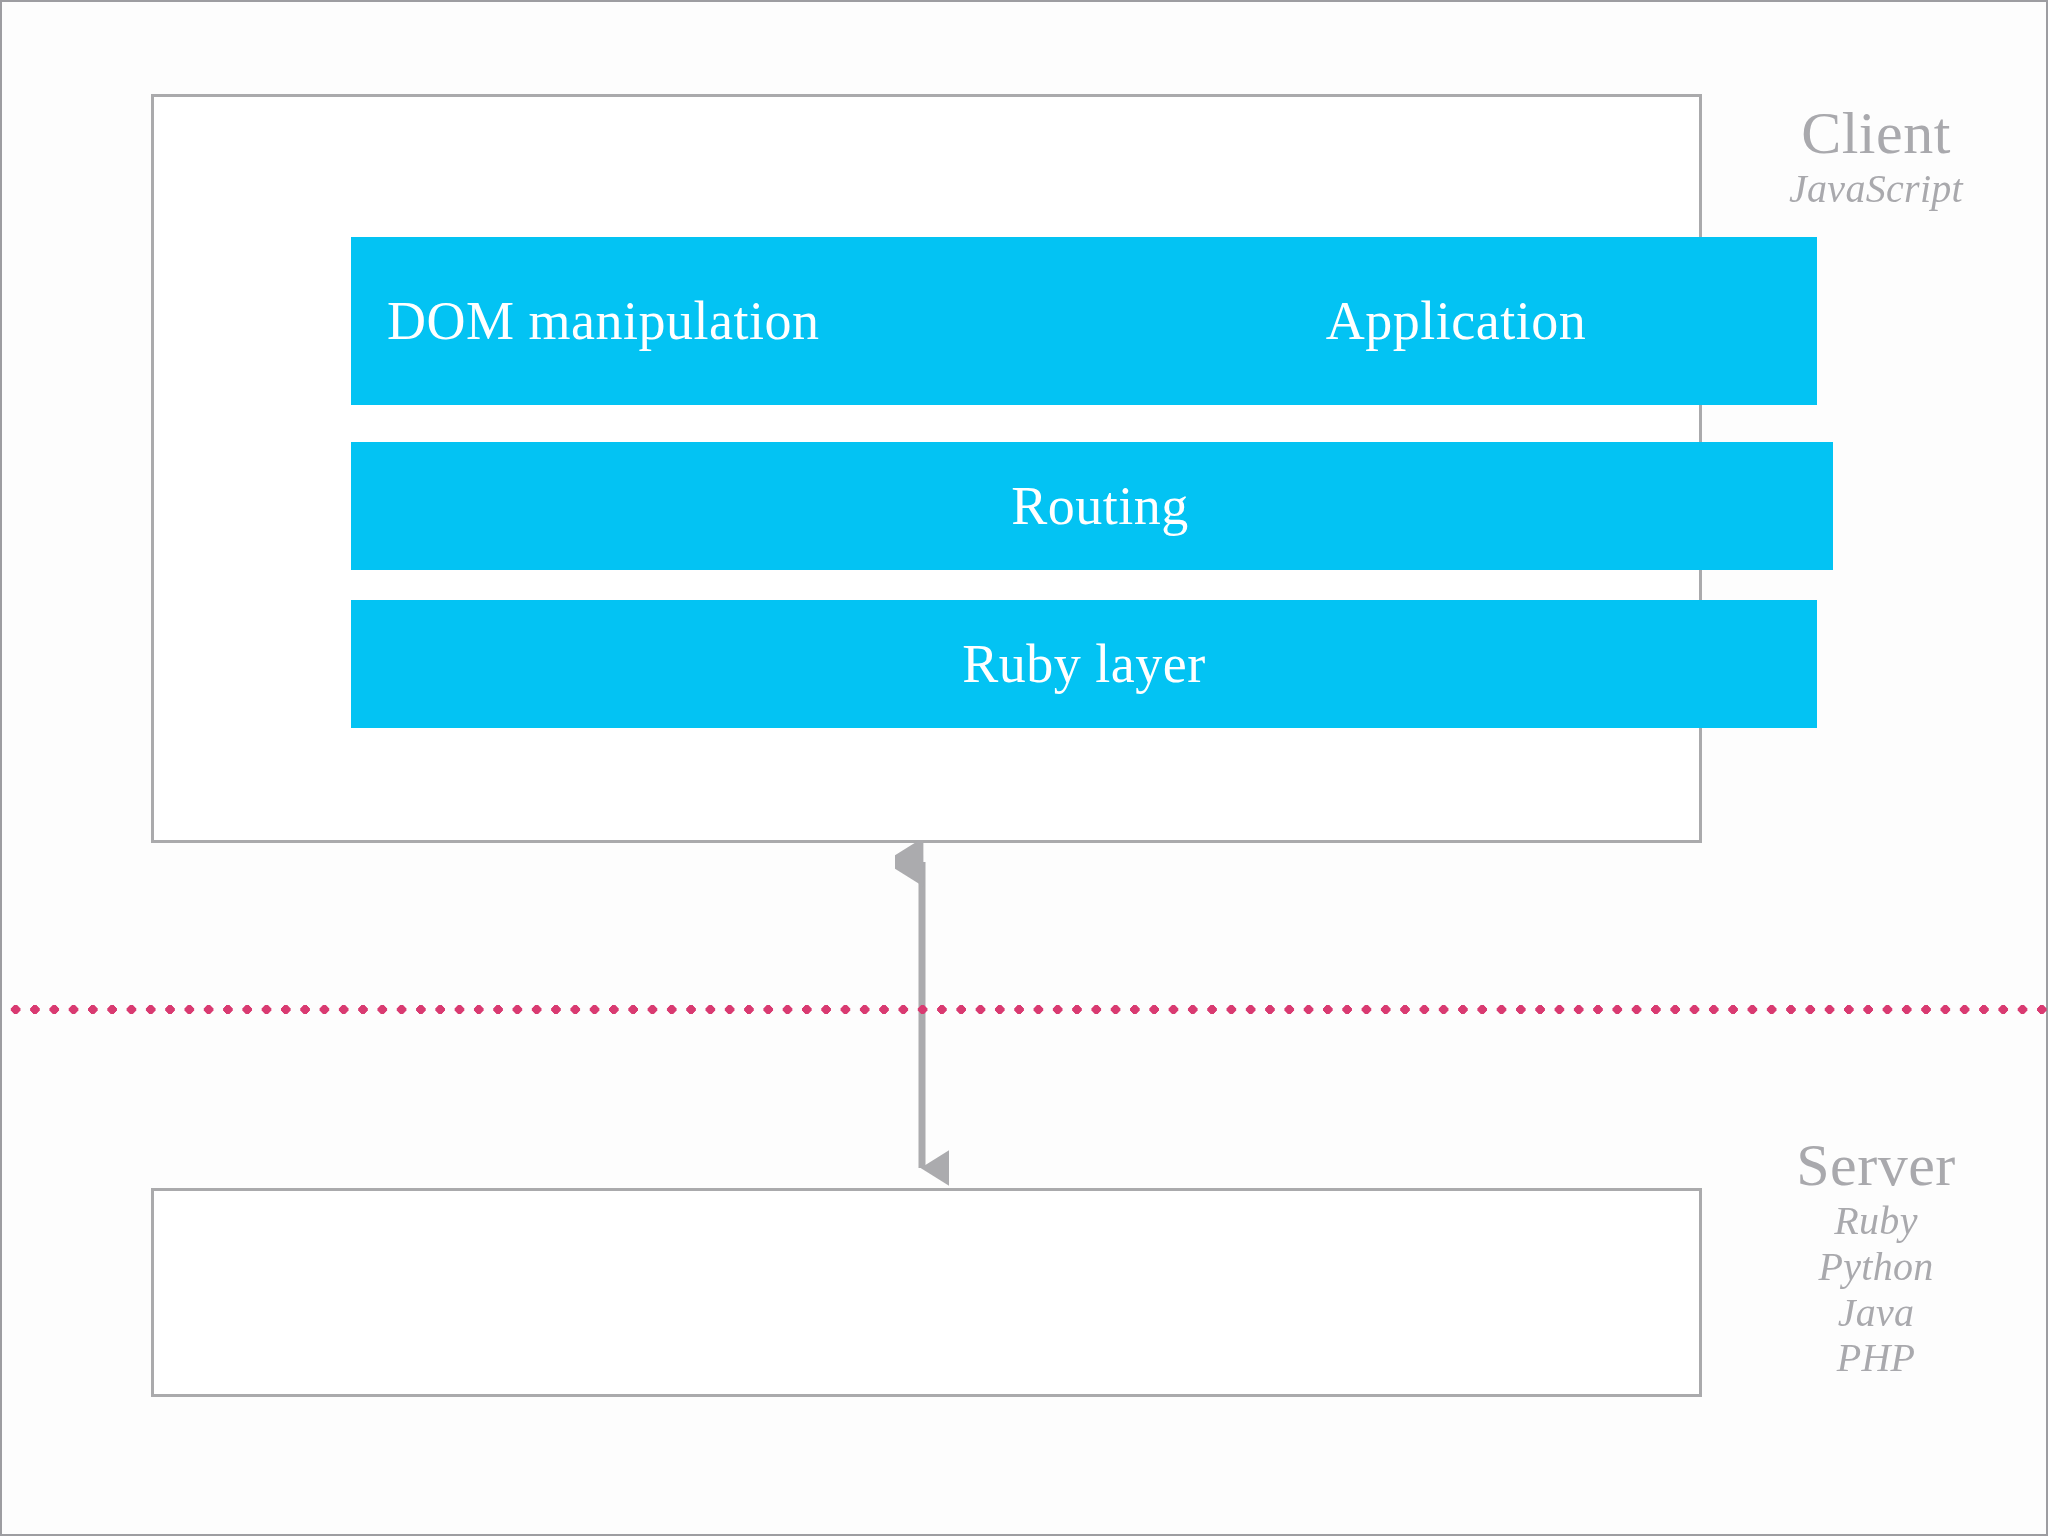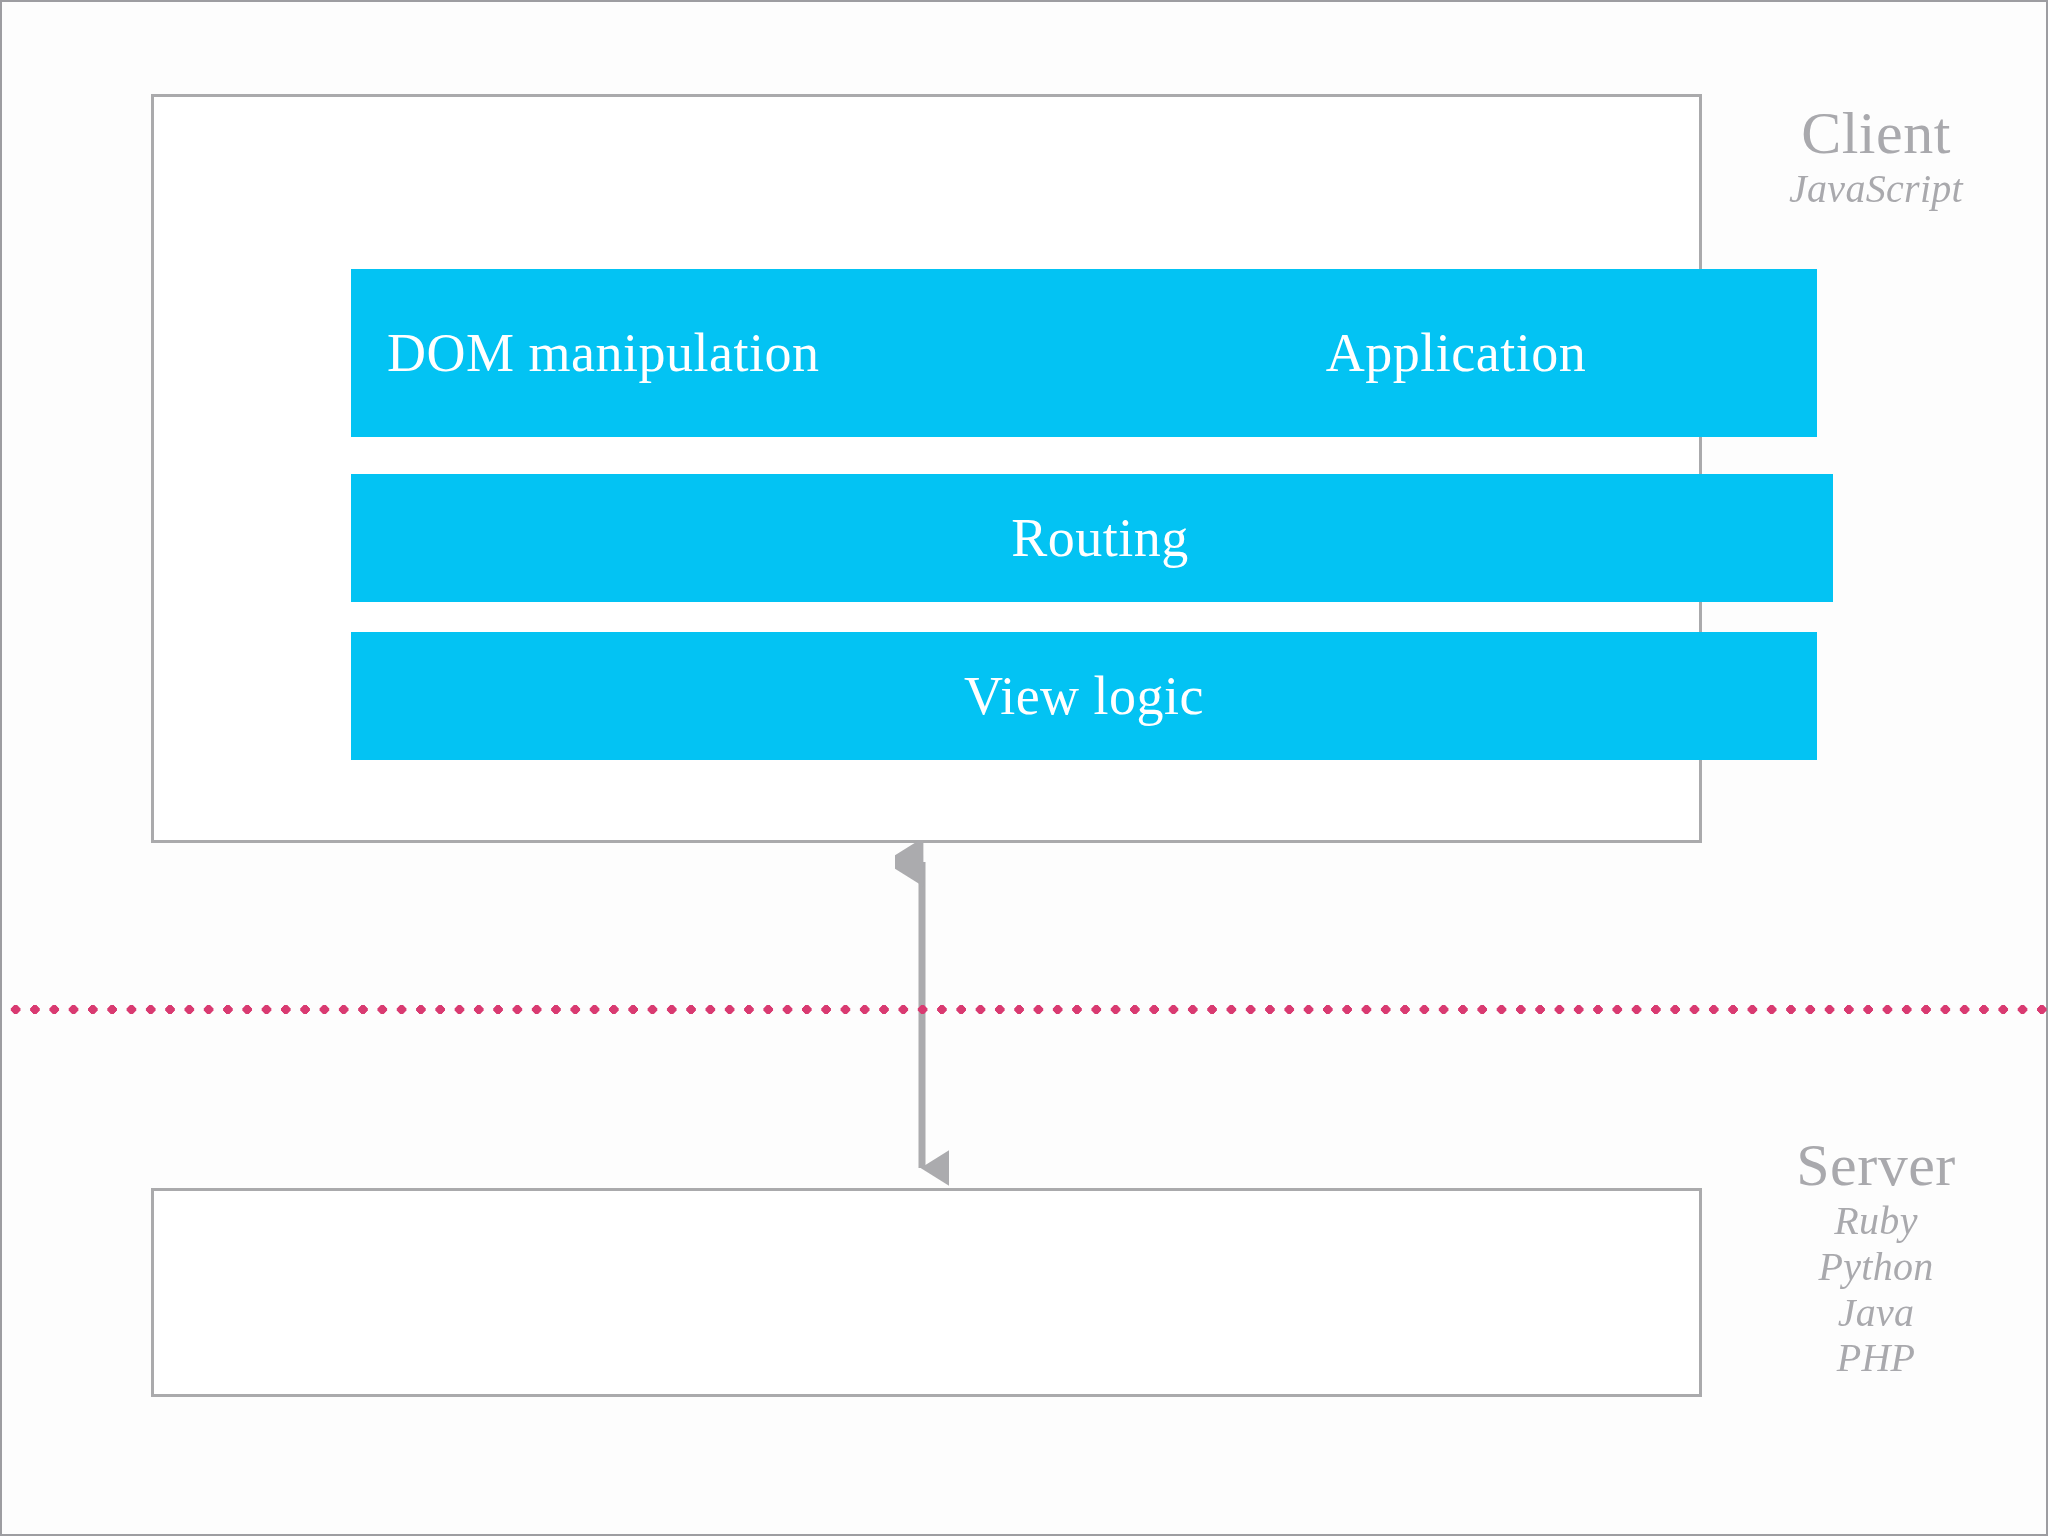--- a/index.html
+++ b/index.html
@@ -49,21 +49,20 @@
     background: #03C3F3;
     display: flex;
     align-items: center;
     justify-content: center;
     color: #ffffff;
     font-size: 54px;
     font-weight: 400;
     letter-spacing: 0.5px;
     line-height: 1;
     white-space: nowrap;
-    margin-top: 32px;
   }
   .layer.left-align {
     justify-content: flex-start;
     padding-left: 36px;
   }
 
   #layer-dom        { left: 197px;  top: 140px; width: 710px;  height: 168px; }
   #layer-animations { left: 941px;  top: 140px; width: 722px;  height: 168px; }
   #layer-routing    { left: 197px;  top: 345px; width: 1466px; height: 128px; padding-left: 16px; }
   #layer-view       { left: 197px;  top: 503px; width: 1466px; height: 128px; }
@@ -128,21 +127,21 @@
 
     <div class="layer" id="layer-animations">
       <span>Application</span>
     </div>
 
     <div class="layer" id="layer-routing">
       <span>Routing</span>
     </div>
 
     <div class="layer" id="layer-view">
-      <span>View logic</span>
+      <span>Ruby layer</span>
     </div>
 
   </div>
 
   <div class="side-note" id="client-note">
     <span class="tier-title">Client</span>
     <span class="tech">JavaScript</span>
   </div>
 
   <svg id="link-arrow" viewBox="0 0 54 350">

